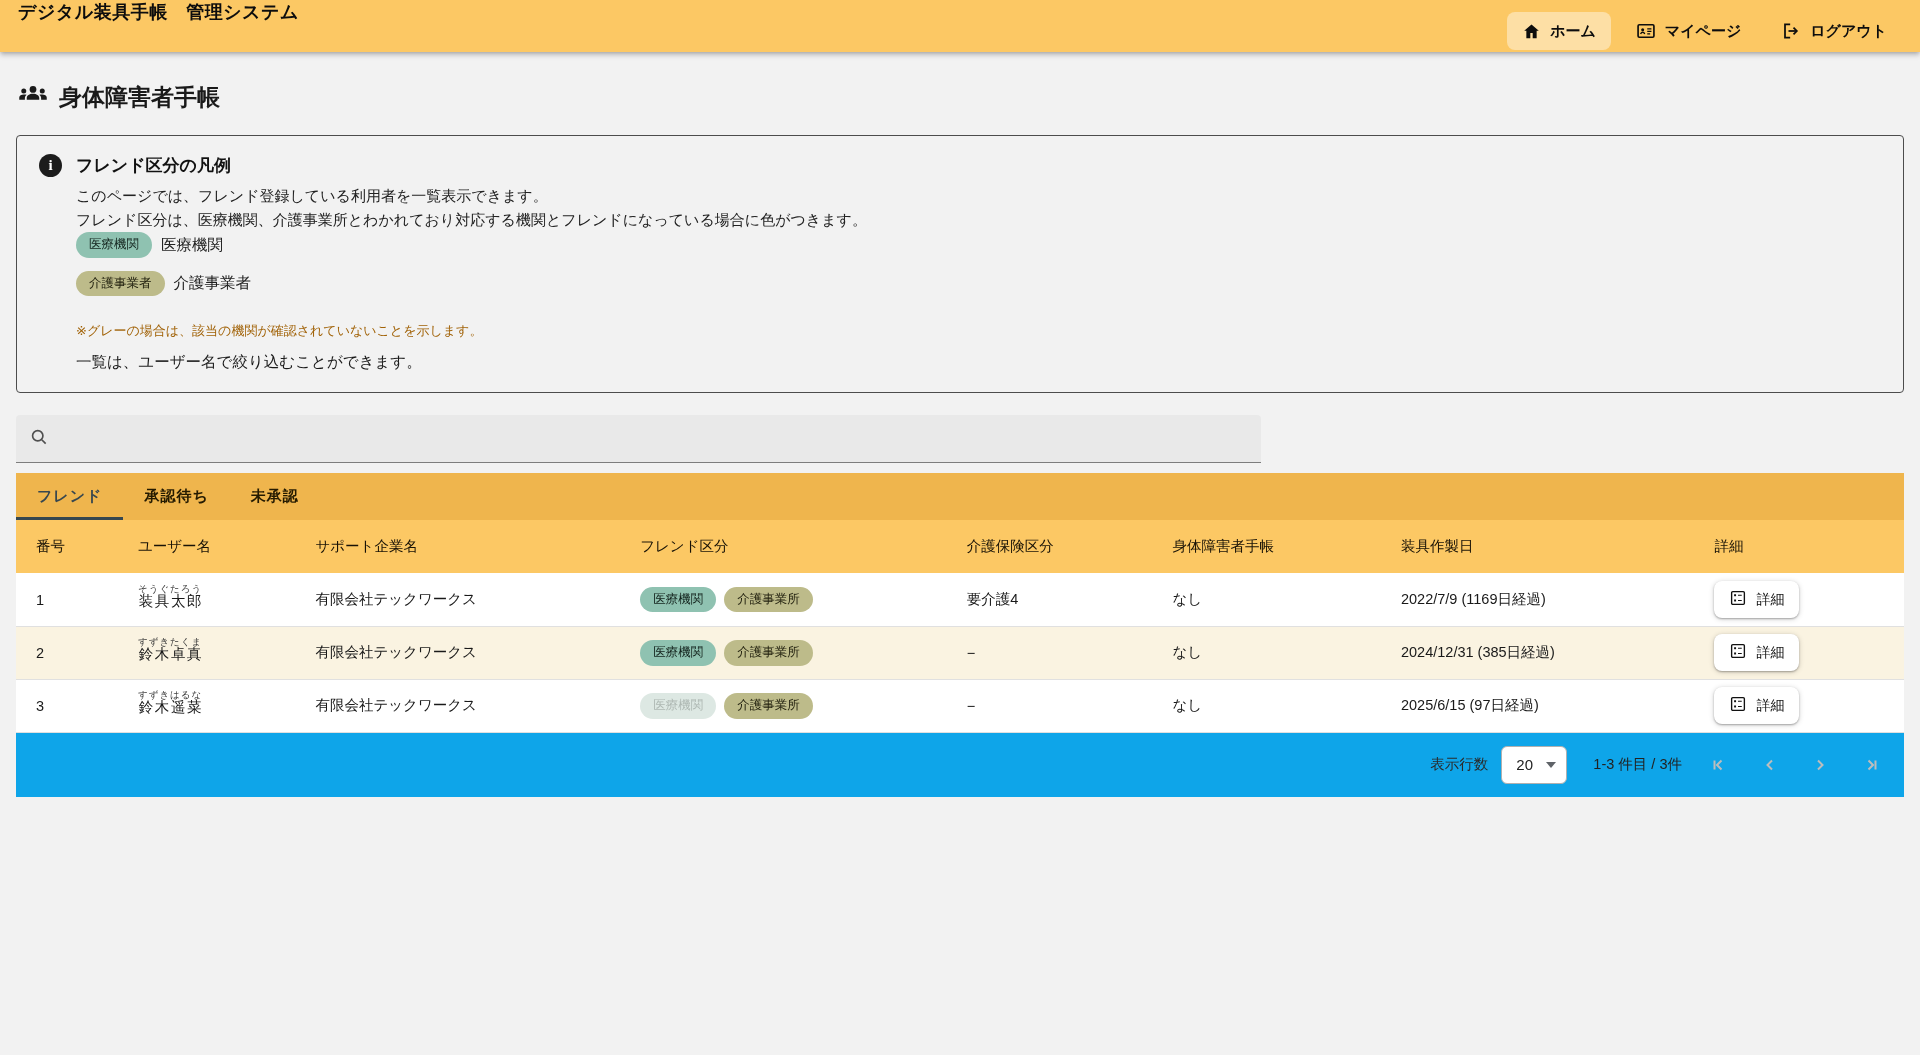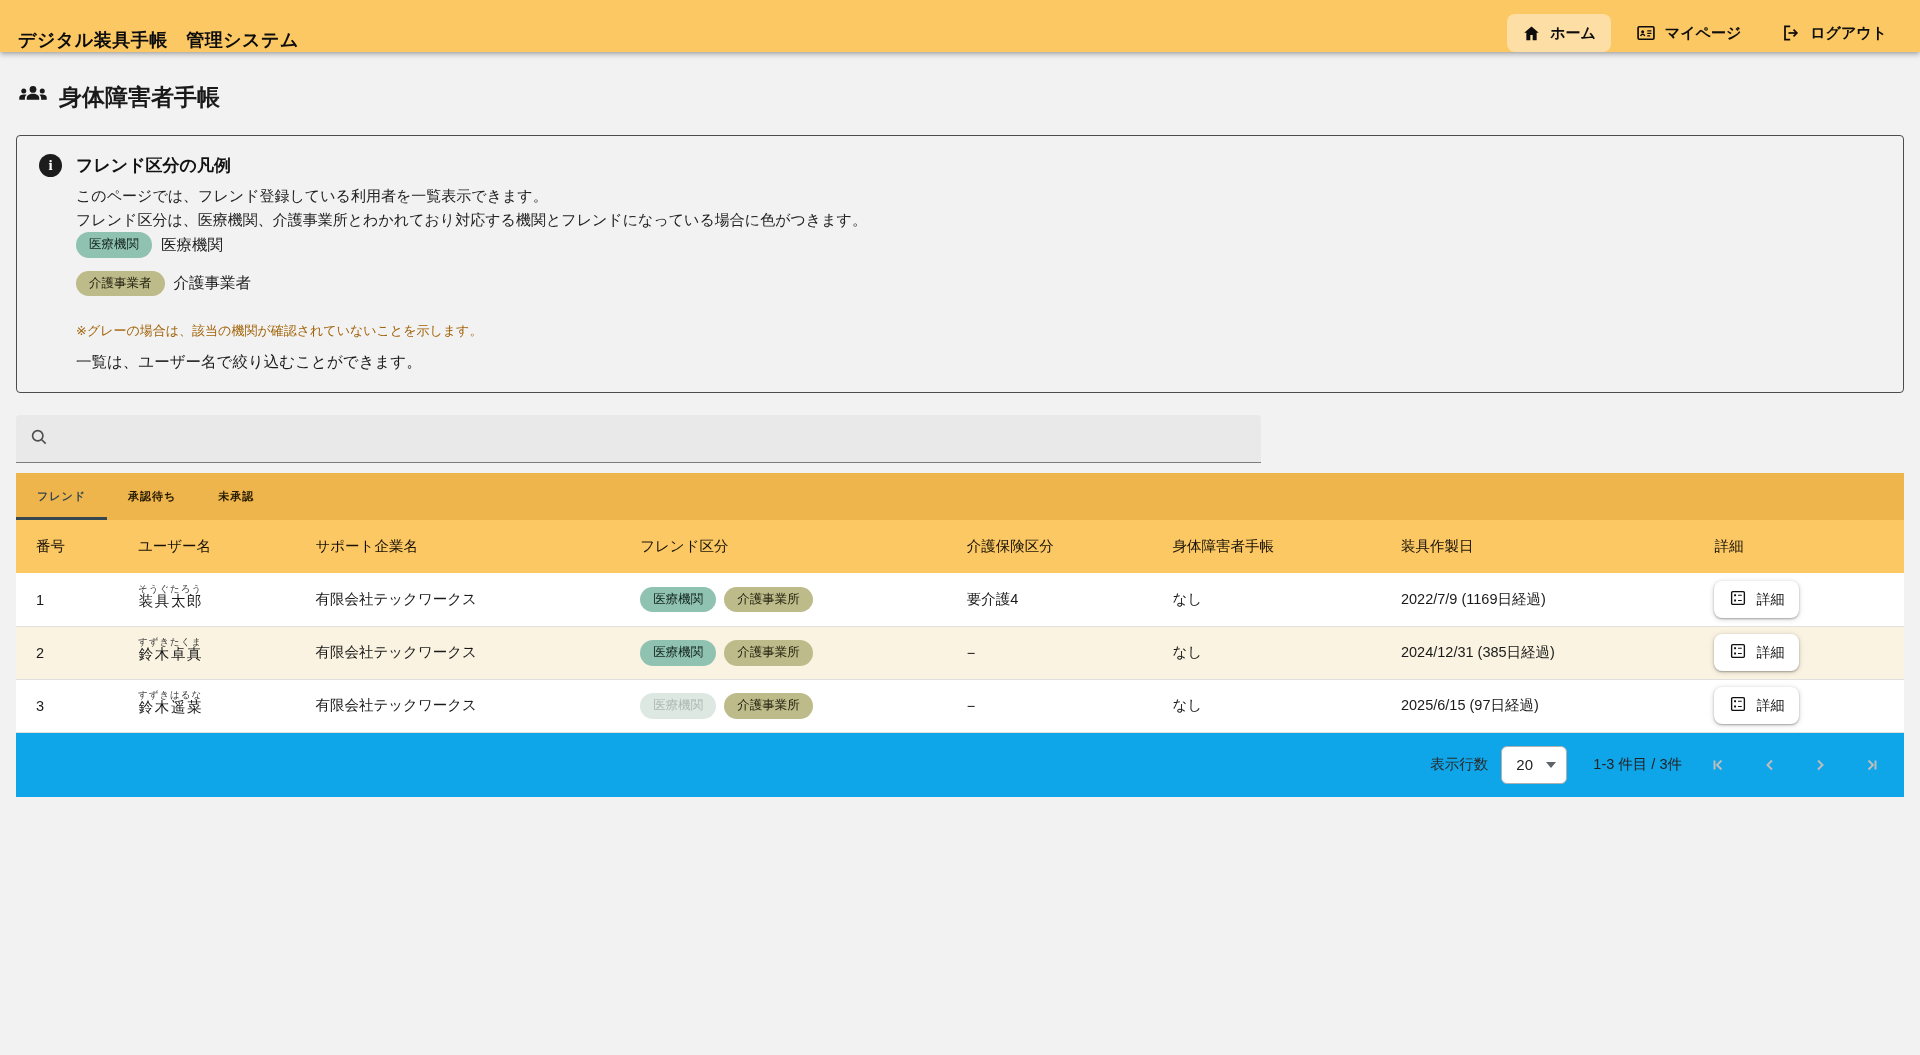--- a/index.html
+++ b/index.html
@@ -3,30 +3,30 @@
 <meta charset="utf-8">
 <style>
   * { margin:0; padding:0; box-sizing:border-box; }
   html,body { width:1920px; height:1055px; overflow:hidden; }
   body {
     font-family:"Liberation Sans","DejaVu Sans",sans-serif;
     background:#f2f2f2; color:#1c1c1c;
   }
   
   .appbar {
-    height:52px; background:#fcc864; display:flex; align-items:flex-end;
+    height:52px; background:#fcc864; display:flex; align-items:flex-start;
     padding:0 18px; box-shadow:0 2px 4px -1px rgba(0,0,0,.25), 0 4px 5px rgba(0,0,0,.12);
     position:relative; z-index:5;
   }
   .appbar-title { font-size:18px; font-weight:bold; color:#0d0d0d; letter-spacing:.5px; }
   .appbar-nav { margin-left:auto; display:flex; gap:10px; }
   .nav-btn {
     display:flex; align-items:center; gap:9px; padding:9px 15px; border:none;
     border-radius:8px; background:transparent; font-size:15px; font-weight:bold;
-    color:#0d0d0d; cursor:pointer; font-family:inherit;
+    color:#0d0d0d; cursor:pointer; font-family:inherit;margin-top:12px;
   }
   .nav-btn.active { background:rgba(255,255,255,.42); }
   .nav-btn svg { display:block; }
   
   .main { padding:0 16px; }
   .page-title {
     display:flex; align-items:center; gap:11px; margin:27px 0 20px 2px;
     font-size:23px; font-weight:600; color:#1a1a1a;
   }
   
@@ -63,21 +63,21 @@
   }
   .search-field input {
     flex:1; border:none; background:transparent; outline:none;
     font-size:15.5px; font-family:inherit; color:#222;
   }
   .search-field input::placeholder { color:#6f6f6f; opacity:1; }
   
   .tabbar { background:#efb54d; display:flex; height:47px; }
   .tab {
     min-width:55px; padding:0 21px; display:flex; align-items:center; justify-content:center;
-    font-size:11px; font-weight:bold; color:#241a00; cursor:pointer; position:relative;
+    font-size:15px; font-weight:bold; color:#241a00; cursor:pointer; position:relative;
     letter-spacing:1px;
   }
   .tab.active { color:#37474f; }
   .tab.active::after {
     content:""; position:absolute; left:0; right:0; bottom:0; height:3px; background:#37474f;
   }
   
   table { width:100%; border-collapse:collapse; table-layout:fixed; background:#fff; }
   col.c-no{width:5.4%} col.c-name{width:9.4%} col.c-company{width:17.2%}
   col.c-friend{width:17.3%} col.c-care{width:10.9%} col.c-disab{width:12.1%}

